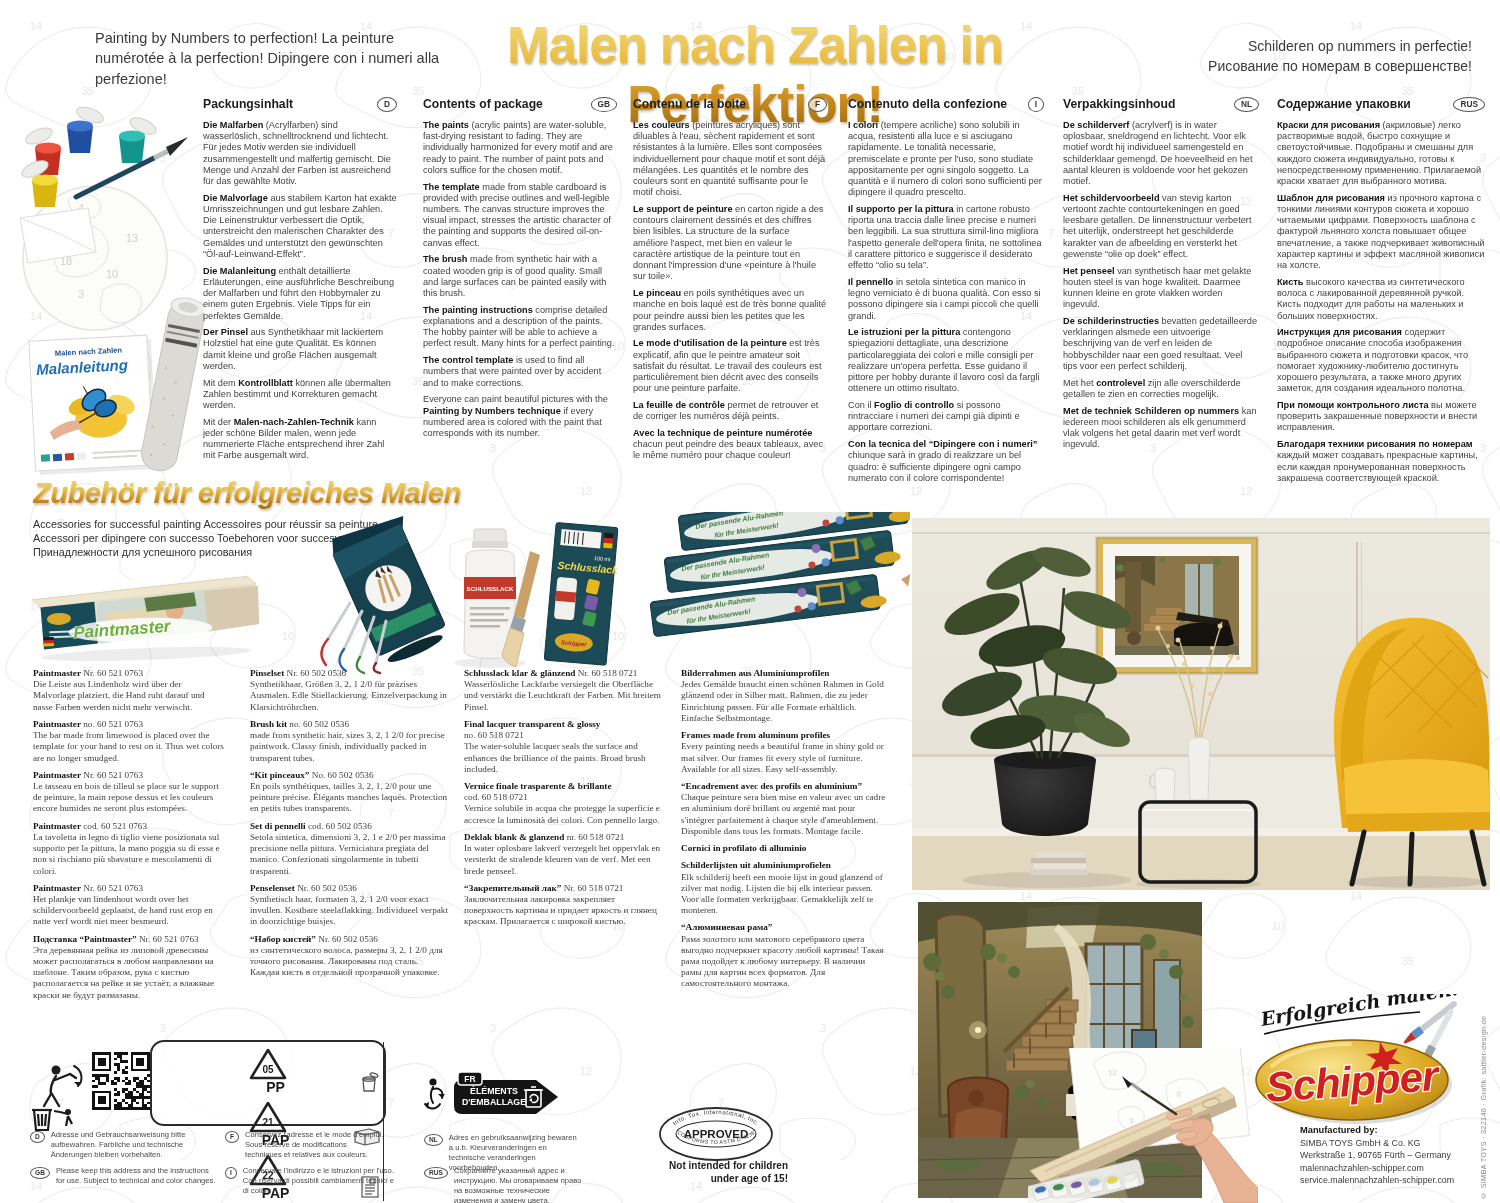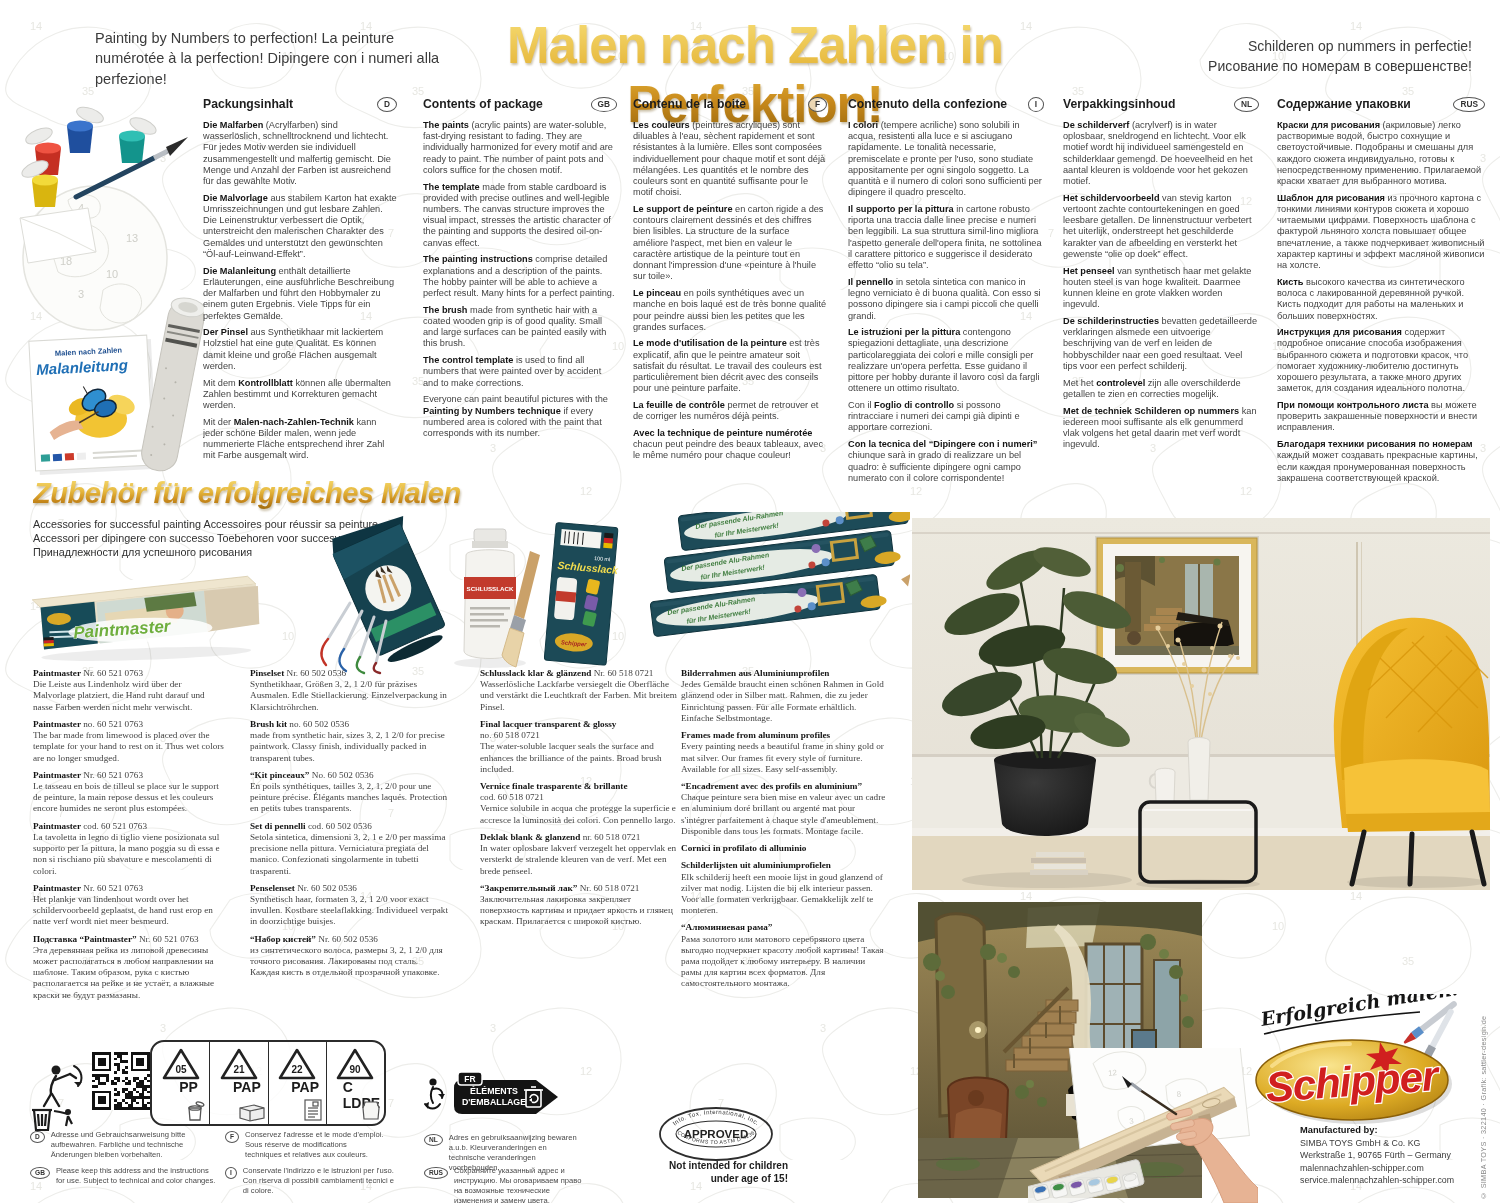--- a/index.html
+++ b/index.html
@@ -21,21 +21,21 @@
   .pkg-col b, .acc-entry b{color:#151515;}
   .zub-head{left:33px;top:477px;font-size:29px;font-weight:bold;letter-spacing:-.5px;font-style:italic;}
   .zub-sub{left:33px;top:517px;width:420px;font-size:10.8px;line-height:14px;color:#303030;font-weight:500;}
   .acc-col{position:absolute;top:668px;height:398px;overflow:hidden;font-size:9.2px;line-height:1.22;color:#434343;}
   .acc-entry{margin:0 0 6px;font-family:Liberation Serif, serif;}
   .note{position:absolute;display:flex;gap:6px;font-size:7.6px;line-height:1.32;color:#4a4a4a;}
   .nbadge{flex:0 0 auto;border:1px solid #555;border-radius:50%;padding:0 4px;height:10px;line-height:10px;
           font-size:6.6px;font-weight:bold;color:#333;margin-top:1px;}
   .ntext{display:block;}
   .rec-box{left:150px;top:1040px;width:232px;height:82px;border:2px solid #2b2b2b;border-radius:14px;
-           display:flex;background:#ffffffcc;}
+           display:flex;background:#ffffffcc;flex-direction:column;}
   .rec-cell{flex:1;position:relative;border-right:1.4px solid #2b2b2b;display:flex;flex-direction:column;align-items:center;padding-top:5px;}
   .rec-cell:last-child{border-right:none;}
   .rec-mat{font-size:14px;font-weight:bold;color:#1c1c1c;margin-top:-2px;padding-left:16px;}
   .rec-icon{position:absolute;right:2px;bottom:2px;}
   .manu{left:1300px;top:1124px;width:200px;font-size:8.8px;line-height:1.4;color:#3b3b3b;}
   .manu b{font-size:9.3px;color:#161616;}
   .warning{left:652px;top:1160px;width:136px;text-align:right;font-size:10px;font-weight:bold;color:#1c1c1c;line-height:1.25;}
   .side-credit{right:12px;top:995px;height:205px;writing-mode:vertical-rl;transform:rotate(180deg);
                font-size:7.3px;color:#8a8a8a;letter-spacing:.3px;}
   svg{display:block;}
@@ -929,22 +929,22 @@
       <p><span>Mit dem </span><b>Kontrollblatt</b><span> können alle übermalten Zahlen bestimmt und Korrekturen gemacht werden.</span></p>
       <p><span>Mit der </span><b>Malen-nach-Zahlen-Technik</b><span> kann jeder schöne Bilder malen, wenn jede nummerierte Fläche entsprechend ihrer Zahl mit Farbe ausgemalt wird.</span></p>
     </div>
     <div class="pkg-col" style="left: 423px; width: 194px;">
       <div class="pkg-head">
         <span class="pkg-title">Contents of package</span>
         <span class="badge">GB</span>
       </div>
       <p><b>The paints</b><span> (acrylic paints) are water-soluble, fast-drying resistant to fading. They are individually harmonized for every motif and are ready to paint. The number of paint pots and colors suffice for the chosen motif.</span></p>
       <p><b>The template</b><span> made from stable cardboard is provided with precise outlines and well-legible numbers. The canvas structure improves the visual impact, stresses the artistic character of the painting and supports the desired oil-on-canvas effect.</span></p>
+      <p><b>The brush</b><span> made from synthetic hair with a coated wooden grip is of good quality. Small and large surfaces can be painted easily with this brush.</span></p>
       <p><b>The painting instructions</b><span> comprise detailed explanations and a description of the paints. The hobby painter will be able to achieve a perfect result. Many hints for a perfect painting.</span></p>
-      <p><b>The brush</b><span> made from synthetic hair with a coated wooden grip is of good quality. Small and large surfaces can be painted easily with this brush.</span></p>
       <p><b>The control template</b><span> is used to find all numbers that were painted over by accident and to make corrections.</span></p>
       <p><span>Everyone can paint beautiful pictures with the </span><b>Painting by Numbers technique</b><span> if every numbered area is colored with the paint that corresponds with its number.</span></p>
     </div>
     <div class="pkg-col" style="left: 633px; width: 194px;">
       <div class="pkg-head">
         <span class="pkg-title">Contenu de la boite</span>
         <span class="badge">F</span>
       </div>
       <p><b>Les couleurs</b><span> (peintures acryliques) sont diluables à l'eau, sèchent rapidement et sont résistantes à la lumière. Elles sont composées individuellement pour chaque motif et sont déjà mélangées. Les quantités et le nombre des couleurs sont en quantité suffisante pour le motif choisi.</span></p>
       <p><b>Le support de peinture</b><span> en carton rigide a des contours clairement dessinés et des chiffres bien lisibles. La structure de la surface améliore l'aspect, met bien en valeur le caractère artistique de la peinture tout en donnant l'impression d'une «peinture à l'huile sur toile».</span></p>
@@ -968,21 +968,21 @@
     <div class="pkg-col" style="left: 1063px; width: 196px;">
       <div class="pkg-head">
         <span class="pkg-title">Verpakkingsinhoud</span>
         <span class="badge">NL</span>
       </div>
       <p><b>De schilderverf</b><span> (acrylverf) is in water oplosbaar, sneldrogend en lichtecht. Voor elk motief wordt hij individueel samengesteld en schilderklaar gemengd. De hoeveelheid en het aantal kleuren is voldoende voor het gekozen motief.</span></p>
       <p><b>Het schildervoorbeeld</b><span> van stevig karton vertoont zachte contourtekeningen en goed leesbare getallen. De linnenstructuur verbetert het uiterlijk, onderstreept het geschilderde karakter van de afbeelding en versterkt het gewenste “olie op doek” effect.</span></p>
       <p><b>Het penseel</b><span> van synthetisch haar met gelakte houten steel is van hoge kwaliteit. Daarmee kunnen kleine en grote vlakken worden ingevuld.</span></p>
       <p><b>De schilderinstructies</b><span> bevatten gedetailleerde verklaringen alsmede een uitvoerige beschrijving van de verf en leiden de hobbyschilder naar een goed resultaat. Veel tips voor een perfect schilderij.</span></p>
       <p><span>Met het </span><b>controlevel</b><span> zijn alle overschilderde getallen te zien en correcties mogelijk.</span></p>
-      <p><b>Met de techniek Schilderen op nummers</b><span> kan iedereen mooi suffisante als elk genummerd vlak volgens het getal daarin met verf wordt ingevuld.</span></p>
+      <p><b>Met de techniek Schilderen op nummers</b><span> kan iedereen mooi schilderen als elk genummerd vlak volgens het getal daarin met verf wordt ingevuld.</span></p>
     </div>
     <div class="pkg-col" style="left: 1277px; width: 208px;">
       <div class="pkg-head">
         <span class="pkg-title">Содержание упаковки</span>
         <span class="badge">RUS</span>
       </div>
       <p><b>Краски для рисования</b><span> (акриловые) легко растворимые водой, быстро сохнущие и светоустойчивые. Подобраны и смешаны для каждого сюжета индивидуально, готовы к непосредственному применению. Прилагаемой краски хватает для выбранного мотива.</span></p>
       <p><b>Шаблон для рисования</b><span> из прочного картона с тонкими линиями контуров сюжета и хорошо читаемыми цифрами. Поверхность шаблона с фактурой льняного холста повышает общее впечатление, а также подчеркивает живописный характер картины и эффект масляной живописи на холсте.</span></p>
       <p><b>Кисть</b><span> высокого качества из синтетического волоса с лакированной деревянной ручкой. Кисть подходит для работы на маленьких и больших поверхностях.</span></p>
       <p><b>Инструкция для рисования</b><span> содержит подробное описание способа изображения выбранного сюжета и подготовки красок, что помогает художнику-любителю достигнуть хорошего результата, а также много других заметок, для создания идеального полотна.</span></p>
@@ -1034,21 +1034,21 @@
       </div>
       <div class="acc-entry">
         <div><b>Penselenset</b><span> Nr. 60 502 0536</span></div>
         <div>Synthetisch haar, formaten 3, 2, 1 2/0 voor exact invullen. Kostbare steelaflakking. Individueel verpakt in doorzichtige buisjes.</div>
       </div>
       <div class="acc-entry">
         <div><b>“Набор кистей”</b><span> Nr. 60 502 0536</span></div>
         <div>из синтетического волоса, размеры 3, 2, 1 2/0 для точного рисования. Лакированы под сталь. Каждая кисть в отдельной прозрачной упаковке.</div>
       </div>
     </div>
-    <div class="acc-col" style="left: 480px; width: 202px;">
+    <div class="acc-col" style="left: 464px; width: 202px;">
       <div class="acc-entry">
         <div><b>Schlusslack klar &amp; glänzend</b><span> Nr. 60 518 0721</span></div>
         <div>Wasserlösliche Lackfarbe versiegelt die Oberfläche und verstärkt die Leuchtkraft der Farben. Mit breitem Pinsel.</div>
       </div>
       <div class="acc-entry">
         <div><b>Final lacquer transparent &amp; glossy</b><br><span>no. 60 518 0721</span></div>
         <div>The water-soluble lacquer seals the surface and enhances the brilliance of the paints. Broad brush included.</div>
       </div>
       <div class="acc-entry">
         <div><b>Vernice finale trasparente &amp; brillante</b><br><span>cod. 60 518 0721</span></div>

